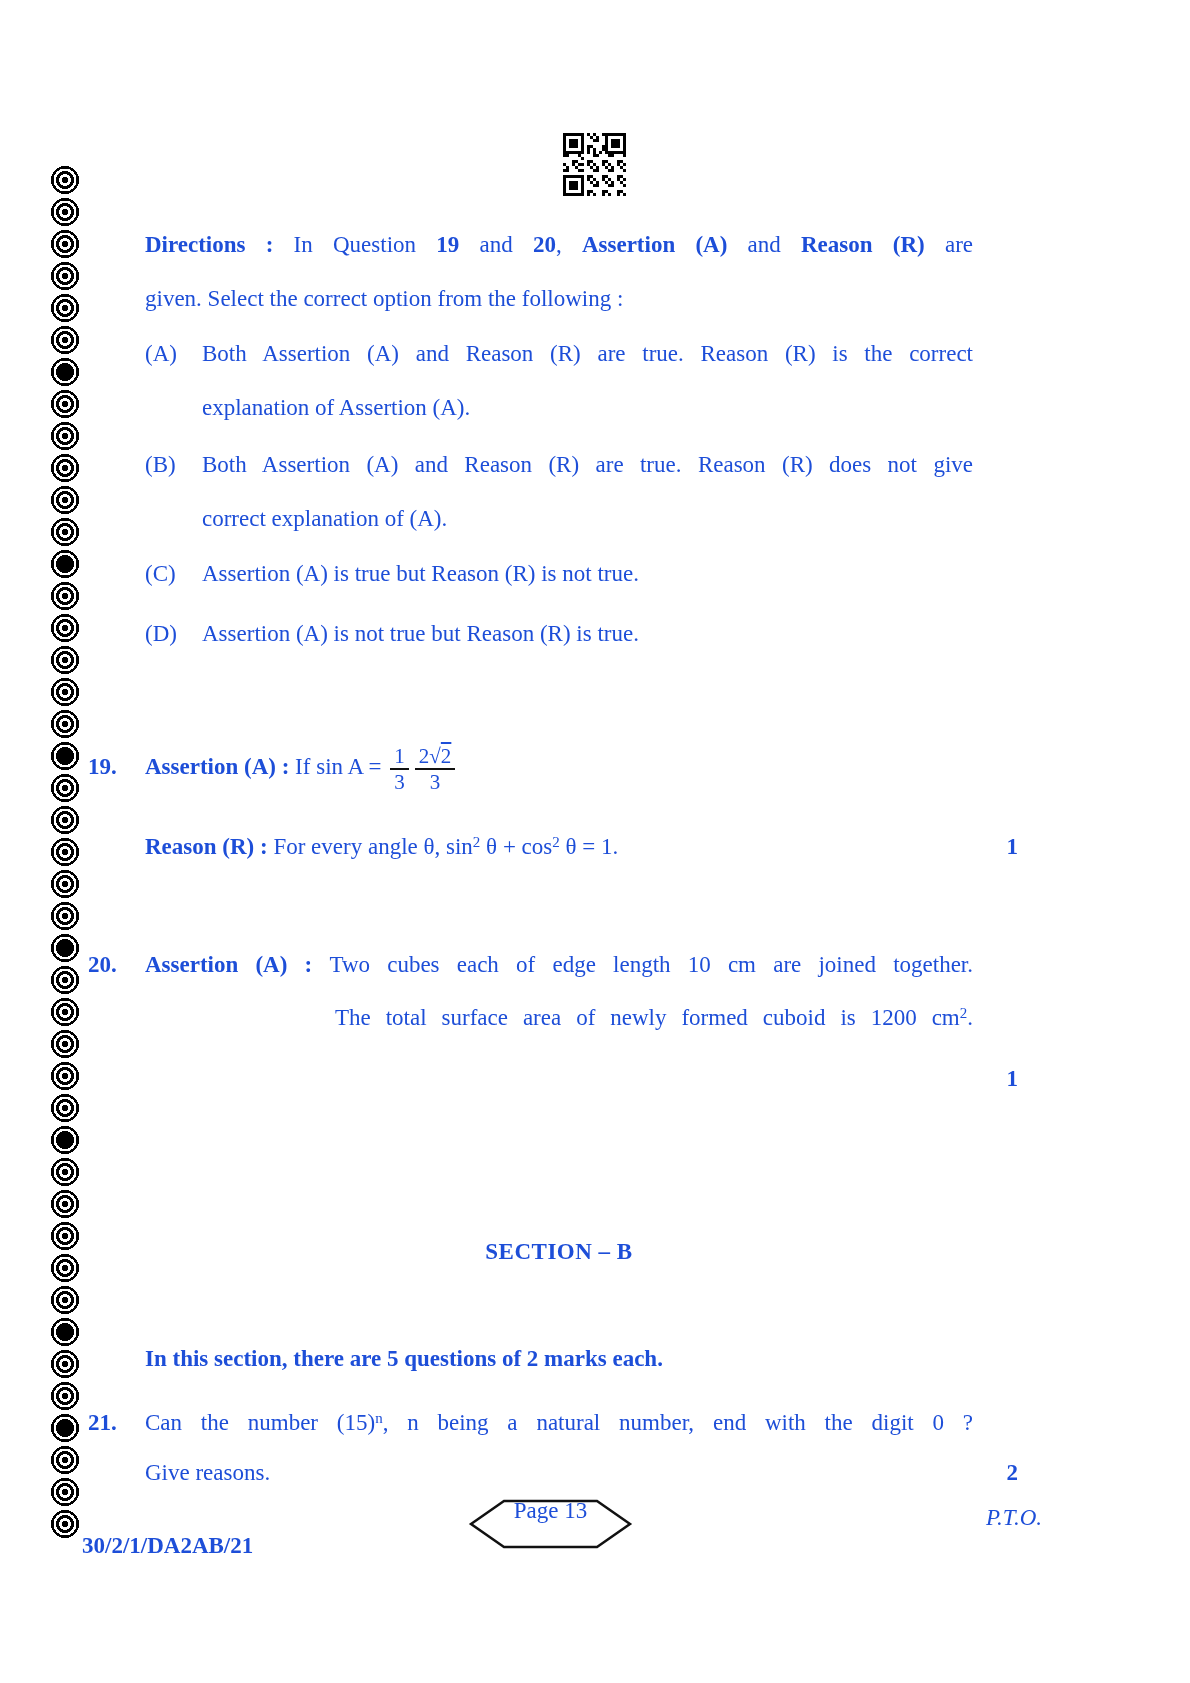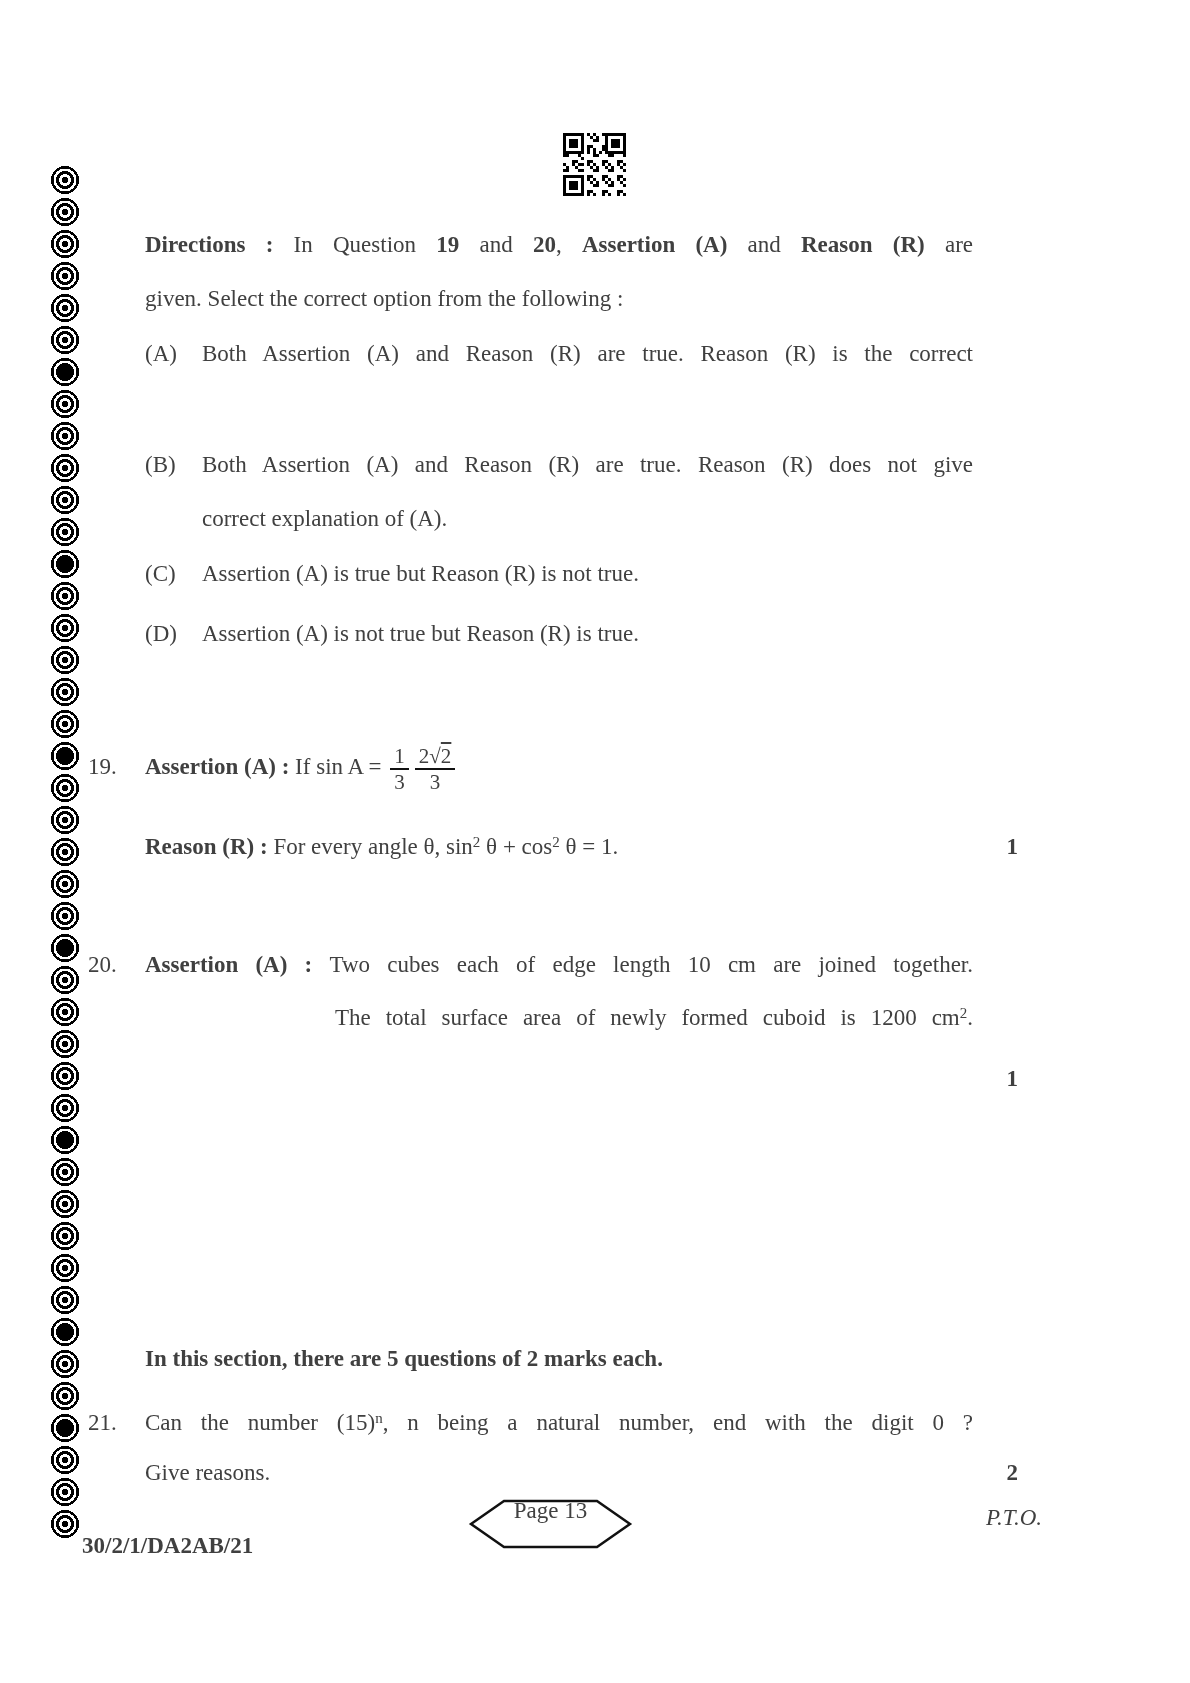--- a/index.html
+++ b/index.html
@@ -1,21 +1,21 @@
 <!DOCTYPE html>
 <html><head>
 <meta charset="utf-8">
 <style>
   html,body{margin:0;padding:0;background:#e8e8e8;}
   .page{
     position:relative;
     width:1190px;height:1683px;
     background:#ffffff;
     font-family:"Liberation Serif","DejaVu Serif",serif;
-    color:#404040;
+    color:#1d4ed8;
     font-size:23px;
     margin:0 auto;
     overflow:hidden;
   }
   
   .binding{
     position:absolute;left:50px;top:165px;
     display:flex;flex-direction:column;gap:2px;
   }
   .bc{
@@ -24,21 +24,21 @@
   }
   .bc.solid{
     background:radial-gradient(circle,#000 0 9px,#fff 9px 11.5px,#000 11.5px 14px,#fff 14px);
   }
   
   .qr{position:absolute;left:563px;top:133px;width:63px;height:63px;}
   .qr svg{display:block;}
   
   .pline{position:absolute;left:145px;width:828px;line-height:54px;}
   .stretch{text-align:justify;text-align-last:justify;}
-  .qnum{position:absolute;left:-57px;font-weight:normal;}
+  .qnum{position:absolute;left:-57px;font-weight:bold;}
   b{font-weight:bold;}
   
   .directions{position:absolute;left:145px;top:218px;width:828px;}
   .directions .dline{line-height:54px;}
   
   .option{position:absolute;left:145px;width:828px;display:flex;}
   .olabel{width:57px;line-height:54px;flex:none;}
   .obody{flex:1;}
   .oline{line-height:54px;}
   
@@ -313,20 +313,21 @@
 
   <div class="directions">
     <div class="dline stretch"><b>Directions : </b><span>In Question </span><b>19</b><span> and </span><b>20</b><span>, </span><b>Assertion (A)</b><span> and </span><b>Reason (R)</b><span> are</span></div>
     <div class="dline">given. Select the correct option from the following :</div>
   </div>
 
   <div class="option" style="top:327px">
     <div class="olabel">(A)</div>
     <div class="obody">
       <div class="oline stretch">Both Assertion (A) and Reason (R) are true. Reason (R) is the correct</div>
+      <div class="oline">explanation of Assertion (A).</div>
     </div>
   </div>
 
   <div class="option" style="top:438px">
     <div class="olabel">(B)</div>
     <div class="obody">
       <div class="oline stretch">Both Assertion (A) and Reason (R) are true. Reason (R) does not give</div>
       <div class="oline">correct explanation of (A).</div>
     </div>
   </div>
@@ -360,20 +361,21 @@
   <div class="mark" style="top:820px">1</div>
 
   <div class="pline stretch" style="top:938px">
     <span class="qnum">20.</span><b>Assertion (A) : </b><span>Two cubes each of edge length 10 cm are joined together.</span>
   </div>
   <div class="pline stretch" style="top:991px;left:335px;width:638px">
     <span>The total surface area of newly formed cuboid is 1200 cm</span><span class="sup">2</span><span>.</span>
   </div>
   <div class="mark" style="top:1052px">1</div>
 
+  <div class="section-title">SECTION – B</div>
   <div class="intro">In this section, there are 5 questions of 2 marks each.</div>
 
   <div class="pline stretch" style="top:1396px">
     <span class="qnum">21.</span><span>Can the number (15)</span><span class="sup">n</span><span>, n being a natural number, end with the digit 0 ?</span>
   </div>
   <div class="pline" style="top:1446px">Give reasons.</div>
   <div class="mark" style="top:1446px">2</div>
 
   <div class="fcode">30/2/1/DA2AB/21</div>
   <div class="fhex">

